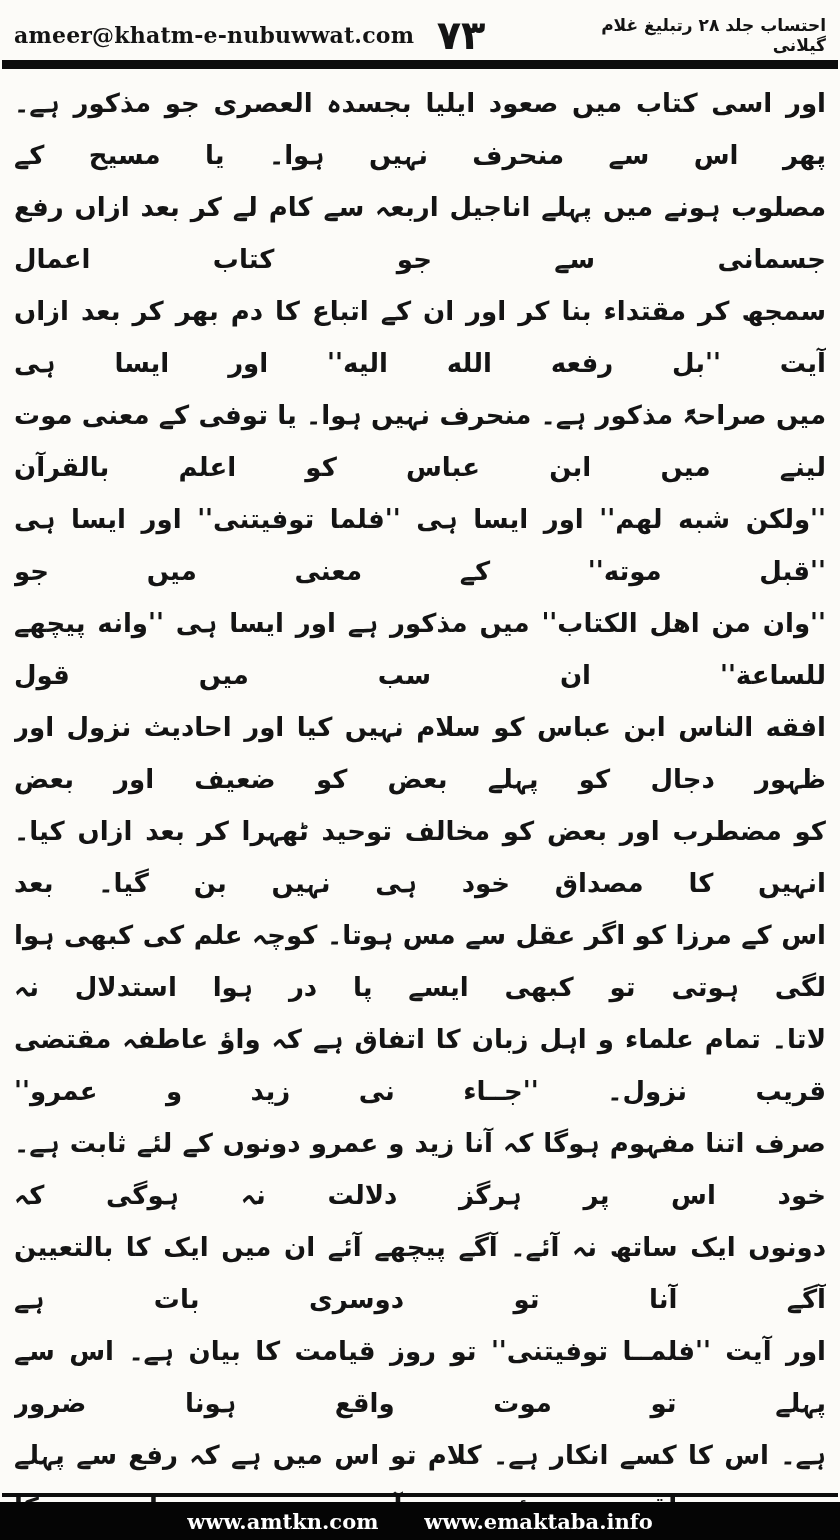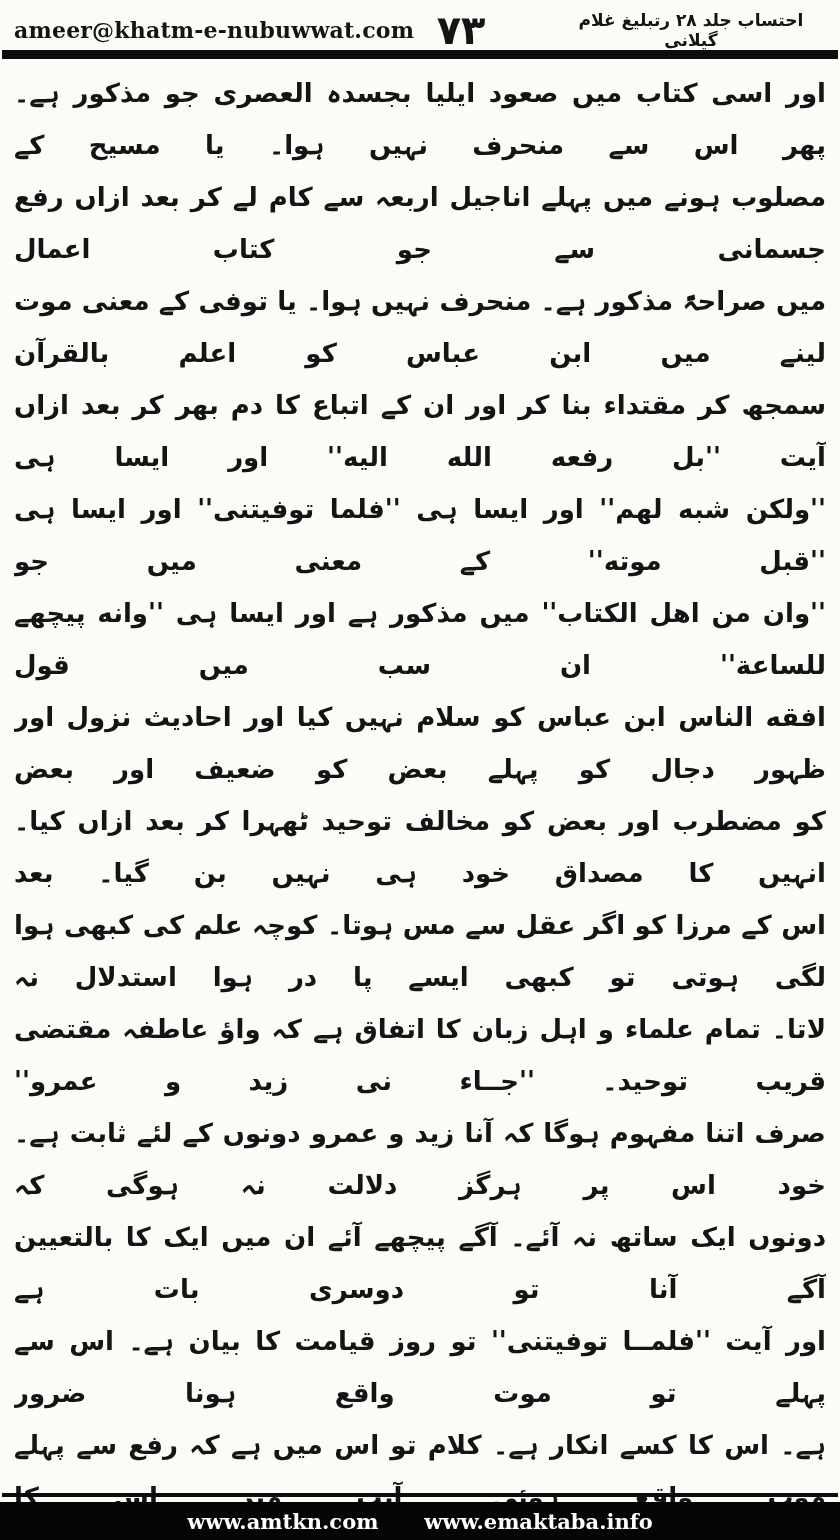--- a/index.html
+++ b/index.html
@@ -14,41 +14,41 @@
     overflow: hidden;
     font-family: "DejaVu Sans", sans-serif;
   }
   
   .header {
     direction: ltr;
     display: flex;
     align-items: center;
     justify-content: space-between;
     padding: 10px 14px 0 14px;
-    height: 50px;
+    height: 60px;
   }
   .email {
     font-family: "DejaVu Serif", "Liberation Serif", serif;
     font-weight: 700;
     font-size: 22px;
     letter-spacing: 0.2px;
   }
   .page-number {
     font-size: 40px;
     font-weight: 700;
     direction: rtl;
     transform: translateX(-40px);
     margin-left: 32px;
   }
   .book-title {
     direction: rtl;
     font-size: 17px;
     font-weight: 700;
     max-width: 270px;
-    text-align: center;
+    text-align: right;
   }
   .rule-thick {
     height: 9px;
     background: #0d0d0d;
     margin: 0 2px;
   }
   
   .body-text {
     direction: rtl;
     padding: 8px 14px 0 14px;
@@ -99,28 +99,28 @@
     <div class="page-number">۷۳</div>
     <div class="book-title">احتساب جلد ۲۸ رتبلیغ غلام گیلانی</div>
   </div>
 
   <div class="rule-thick"></div>
 
   <div class="body-text">
     <div class="urdu">
       <div class="line">اور اسی کتاب میں صعود ایلیا بجسدہ العصری جو مذکور ہے۔ پھر اس سے منحرف نہیں ہوا۔ یا مسیح کے</div>
       <div class="line">مصلوب ہونے میں پہلے اناجیل اربعہ سے کام لے کر بعد ازاں رفع جسمانی سے جو کتاب اعمال</div>
+      <div class="line">سمجھ کر مقتداء بنا کر اور ان کے اتباع کا دم بھر کر بعد ازاں آیت ''بل رفعه الله اليه'' اور ایسا ہی</div>
       <div class="line">میں صراحۃً مذکور ہے۔ منحرف نہیں ہوا۔ یا توفی کے معنی موت لینے میں ابن عباس کو اعلم بالقرآن</div>
-      <div class="line">سمجھ کر مقتداء بنا کر اور ان کے اتباع کا دم بھر کر بعد ازاں آیت ''بل رفعه الله اليه'' اور ایسا ہی</div>
       <div class="line">''ولكن شبه لهم'' اور ایسا ہی ''فلما توفيتنى'' اور ایسا ہی ''قبل موته'' کے معنی میں جو</div>
       <div class="line">''وان من اهل الكتاب'' میں مذکور ہے اور ایسا ہی ''وانه پیچھے للساعة'' ان سب میں قول</div>
       <div class="line">افقه الناس ابن عباس کو سلام نہیں کیا اور احادیث نزول اور ظہور دجال کو پہلے بعض کو ضعیف اور بعض</div>
       <div class="line">کو مضطرب اور بعض کو مخالف توحید ٹھہرا کر بعد ازاں کیا۔ انہیں کا مصداق خود ہی نہیں بن گیا۔ بعد</div>
       <div class="line">اس کے مرزا کو اگر عقل سے مس ہوتا۔ کوچہ علم کی کبھی ہوا لگی ہوتی تو کبھی ایسے پا در ہوا استدلال نہ</div>
-      <div class="line">لاتا۔ تمام علماء و اہل زبان کا اتفاق ہے کہ واؤ عاطفہ مقتضی قریب توحید۔ ''جــاء نى زيد و عمرو''</div>
+      <div class="line">لاتا۔ تمام علماء و اہل زبان کا اتفاق ہے کہ واؤ عاطفہ مقتضی قریب نزول۔ ''جــاء نى زيد و عمرو''</div>
       <div class="line">صرف اتنا مفہوم ہوگا کہ آنا زید و عمرو دونوں کے لئے ثابت ہے۔ خود اس پر ہرگز دلالت نہ ہوگی کہ</div>
       <div class="line">دونوں ایک ساتھ نہ آئے۔ آگے پیچھے آئے ان میں ایک کا بالتعیین آگے آنا تو دوسری بات ہے</div>
       <div class="line">اور آیت ''فلمــا توفيتنى'' تو روز قیامت کا بیان ہے۔ اس سے پہلے تو موت واقع ہونا ضرور</div>
       <div class="line">ہے۔ اس کا کسے انکار ہے۔ کلام تو اس میں ہے کہ رفع سے پہلے موت واقع ہوئی۔ آیت میں اس کا</div>
       <div class="line">کیا ذکر ہے تو مرزائی استناد نرے جنون و خرط القتاد پھر بھی زیادت اعلام کے لئے معروض اولا ابن</div>
 
     </div>
 
   </div>
 

